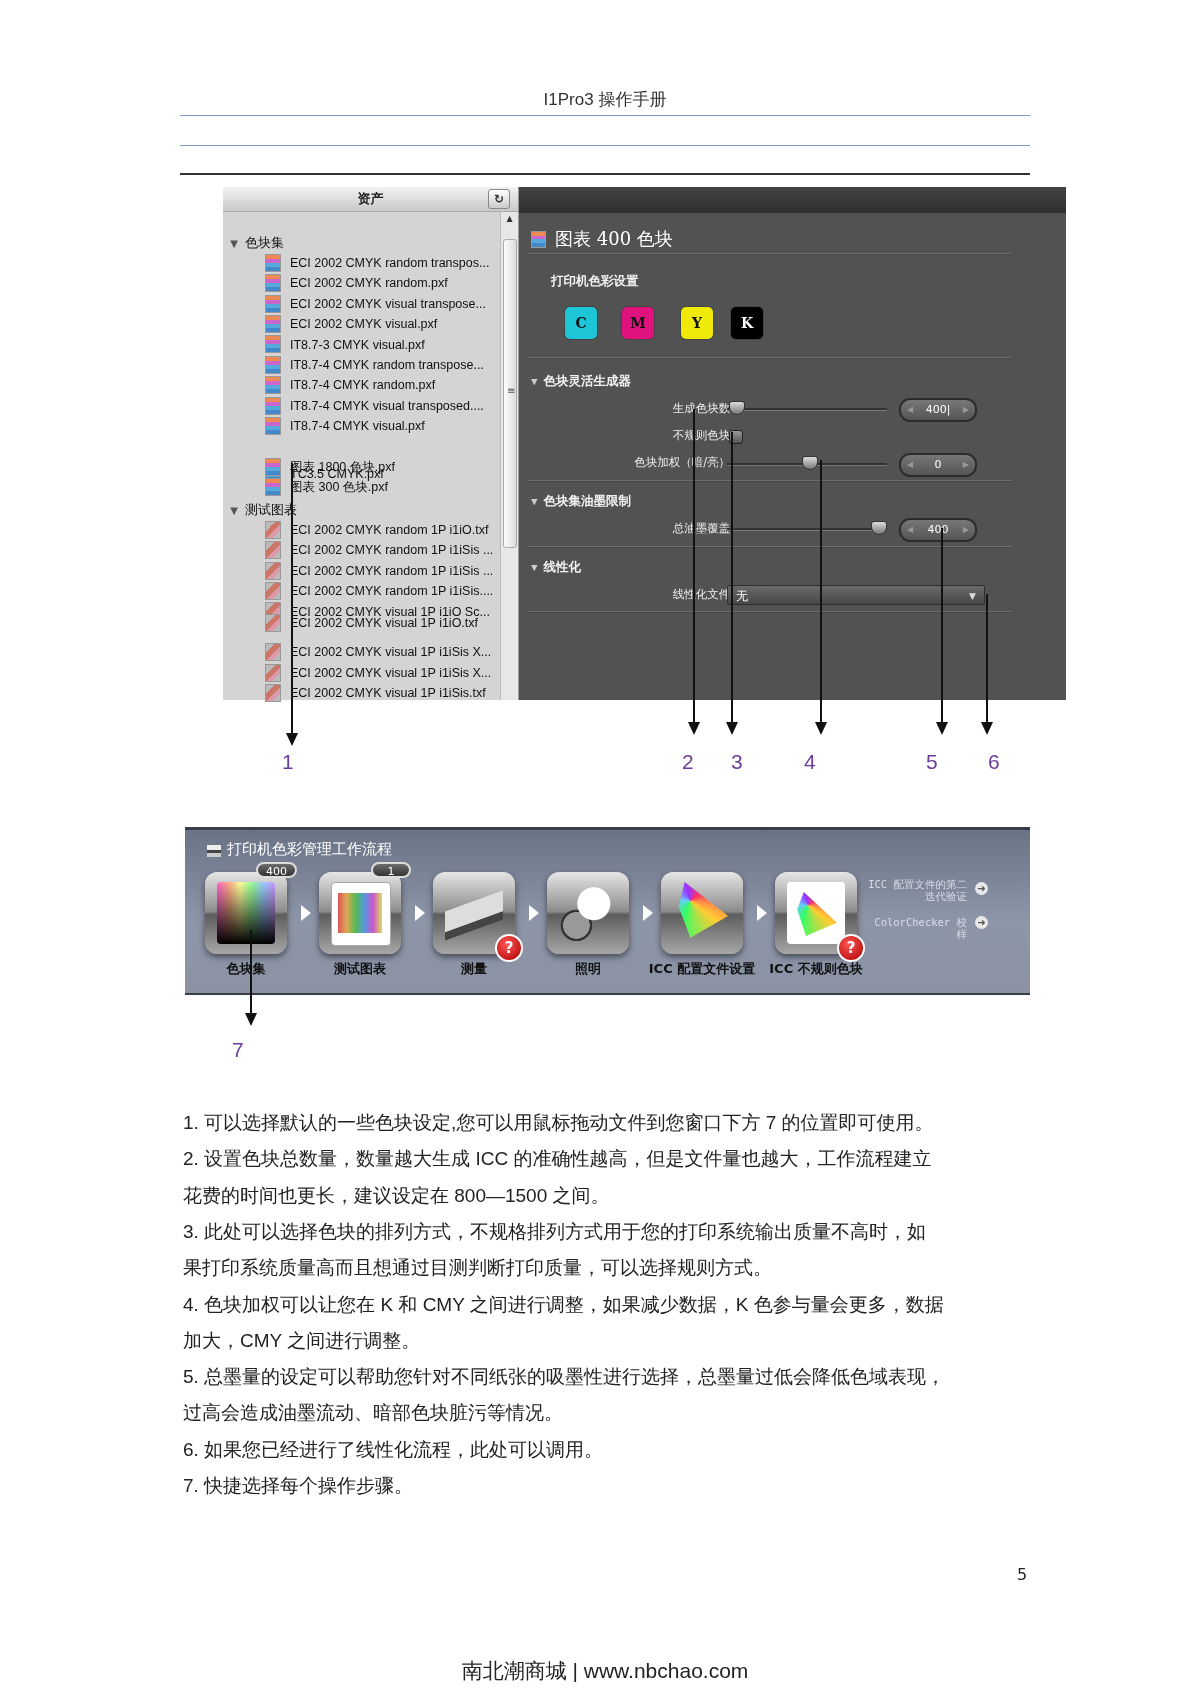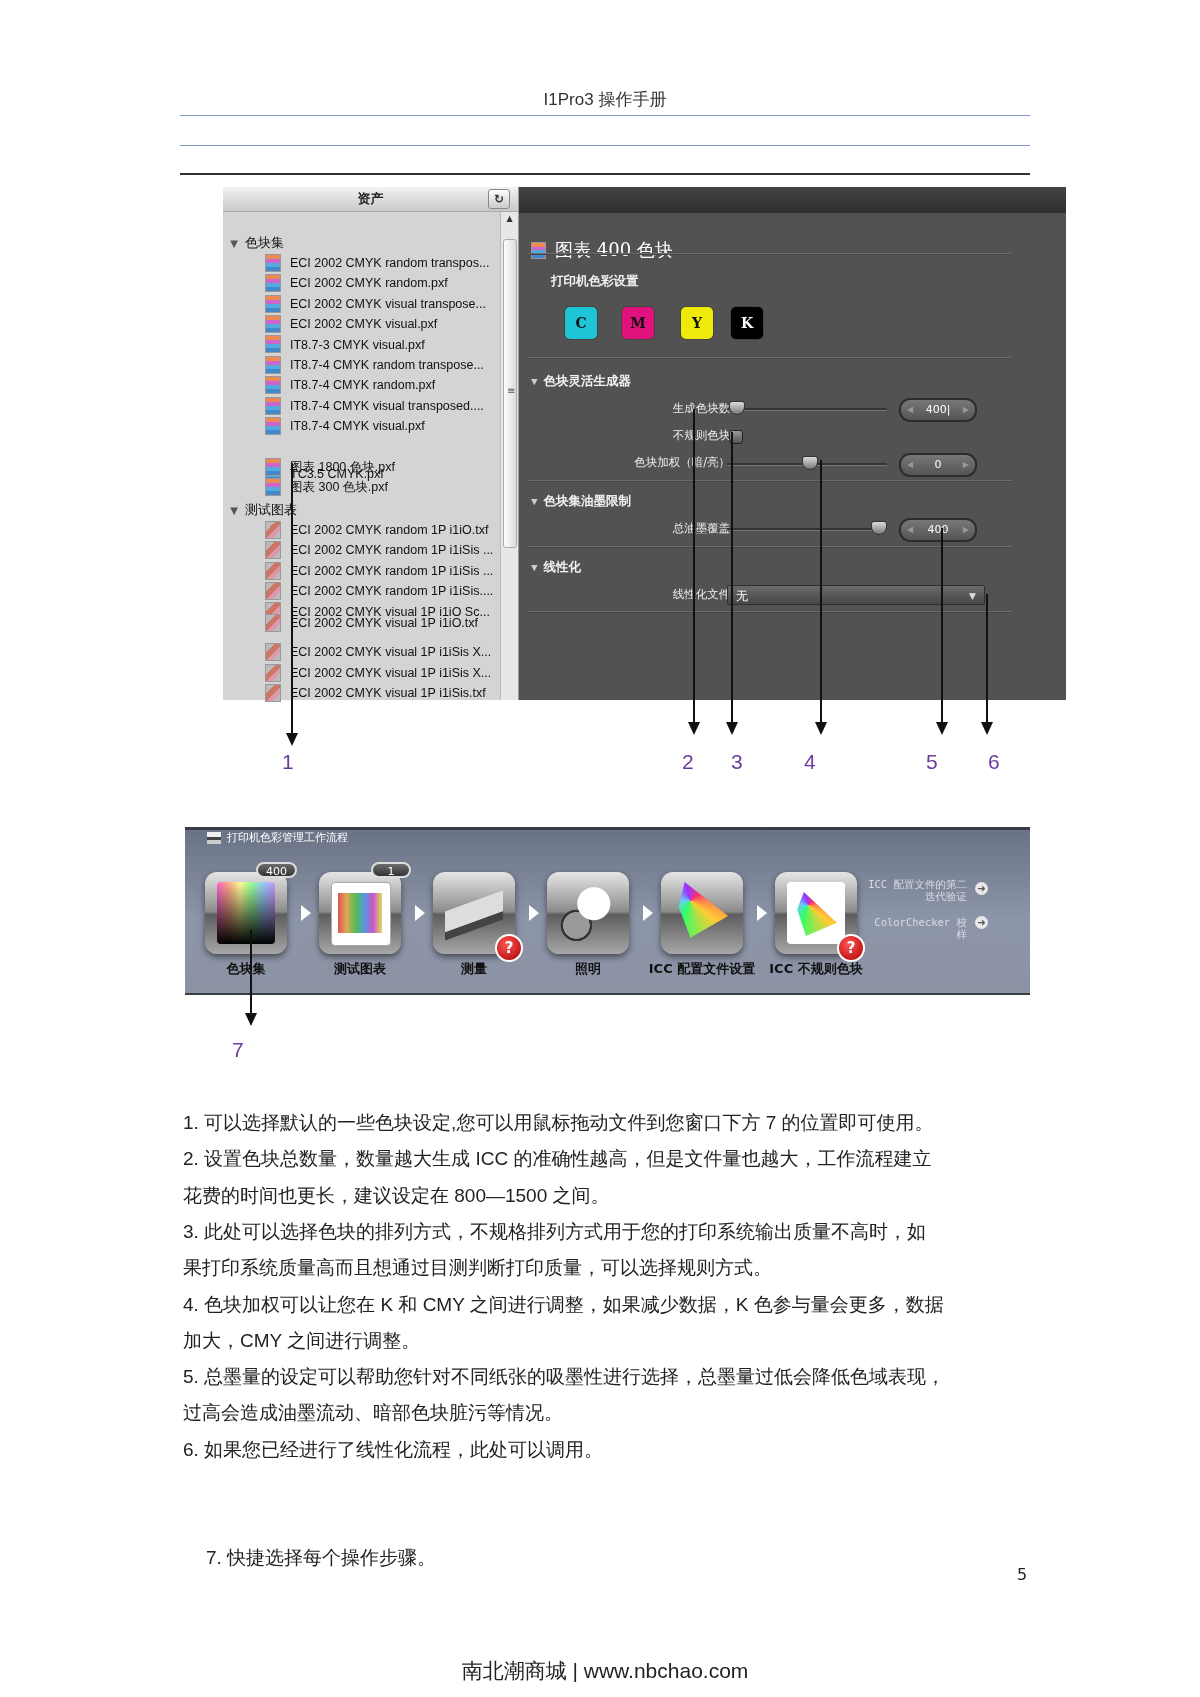--- a/index.html
+++ b/index.html
@@ -20,21 +20,21 @@
   .grip{left:3px;top:145px;font-size:10px;color:#555;}
   .group{left:0;font-size:13px;color:#111;height:20px;line-height:20px;}
   .group .tri{display:inline-block;width:22px;text-align:center;font-size:10px;color:#555;}
   .item{left:42px;height:20px;line-height:20px;font-size:12.5px;color:#111;white-space:nowrap;font-family:"Liberation Sans",sans-serif;}
   .ficon{display:inline-block;width:14px;height:16px;vertical-align:middle;margin-right:9px;border:1px solid #999;background:#fff;position:relative;top:-1px;}
   .ficon.pxf{background:linear-gradient(#e85 0 25%,#c6c 25% 50%,#5ad 50% 75%,#48c 75%);}
   .ficon.txf{background:linear-gradient(135deg,#bbb 0 30%,#c76 30% 55%,#d9a 55% 75%,#bbb 75%);}
 
   .settings{left:296px;top:0;width:547px;height:513px;background:#525252;}
   .topbar{left:0;top:0;width:547px;height:26px;background:linear-gradient(#444,#2e2e2e);}
-  .set-title{left:12px;top:51px;font-size:18px;color:#fff;font-family:"DejaVu Serif",serif;}
+  .set-title{left:12px;top:40px;font-size:18px;color:#fff;font-family:"DejaVu Serif",serif;}
   .set-title .ficon{width:13px;height:15px;}
   .sep{left:8px;width:485px;height:1px;background:#6d6d6d;border-bottom:1px solid #474747;}
   .sub{left:32px;font-size:12.5px;font-weight:bold;color:#f2f2f2;}
   .ink{top:120px;width:32px;height:32px;border-radius:5px;font-weight:bold;font-size:14px;line-height:32px;text-align:center;font-family:"DejaVu Serif",serif;box-shadow:0 0 0 1px #444;}
   .sec{left:12px;font-size:12.5px;font-weight:bold;color:#f2f2f2;font-family:Liberation Mono, monospace;}
   .sec .tri{font-size:11px;color:#ccc;margin-right:6px;}
   .lbl{width:200px;text-align:right;font-size:11.5px;color:#eee;right:auto;}
   .track{height:2px;background:#333;border-bottom:1px solid #777;border-radius:1px;}
   .thumb{width:14px;height:12px;background:linear-gradient(#ddd,#777);border-radius:3px 3px 8px 8px;border:1px solid #333;}
   .spin{width:74px;height:20px;border-radius:11px;background:linear-gradient(#777,#555);border:2px solid #2c2c2c;color:#fff;font-size:11px;line-height:20px;text-align:center;font-family:"DejaVu Sans",sans-serif;}
@@ -44,21 +44,21 @@
   .dropdown{width:258px;height:20px;background:linear-gradient(#6a6a6a,#474747);border:1px solid #2e2e2e;border-radius:2px;color:#fff;font-size:12px;line-height:20px;padding-left:8px;box-sizing:border-box;}
   .dropdown .arr{position:absolute;right:8px;top:0;font-size:9px;color:#ddd;}
 
   
   .vline{width:2px;background:#111;}
   .arrowhead{width:0;height:0;border-left:6px solid transparent;border-right:6px solid transparent;border-top:13px solid #111;}
   .num{font-size:21px;color:#6a3d9a;font-family:"Liberation Sans",sans-serif;}
 
   
   .wf{left:185px;top:827px;width:845px;height:163px;background:linear-gradient(#6a7286,#8d95a8 55%,#8a92a4);border-top:3px solid #3a3d44;border-bottom:2px solid #3a3d44;}
-  .wf-title{left:22px;top:0;font-size:11px;color:#fff;font-family:Liberation Serif, serif;}
+  .wf-title{left:22px;top:10px;font-size:15px;color:#fff;font-family:Liberation Serif, serif;}
   .wf-title .pr{display:inline-block;width:14px;height:12px;background:linear-gradient(#eee 0 40%,#444 40% 70%,#ccc 70%);margin-right:6px;vertical-align:middle;}
   .step{top:42px;width:82px;height:82px;border-radius:12px;background:linear-gradient(#e6e6e6,#8c8c8c 48%,#5d5d5d 52%,#a7a7a7);box-shadow:0 3px 6px rgba(0,0,0,.5);}
   .step-img{left:12px;top:10px;width:58px;height:62px;border-radius:4px;}
   .step-label{top:130px;width:140px;text-align:center;font-size:13px;font-weight:bold;color:#111;}
   .badge{top:-10px;right:-10px;height:16px;min-width:40px;padding:0 8px;border-radius:9px;background:linear-gradient(#6d6d6d,#333);border:2px solid #ddd;color:#fff;font-size:11px;line-height:16px;text-align:center;box-sizing:border-box;}
   .help{right:-8px;bottom:-8px;width:24px;height:24px;border-radius:50%;background:radial-gradient(circle at 40% 35%,#f55,#a00);border:2px solid #fff;color:#fff;font-weight:bold;font-size:15px;line-height:24px;text-align:center;}
   .step-arrow{top:75px;width:0;height:0;border-top:8px solid transparent;border-bottom:8px solid transparent;border-left:10px solid #fff;}
   .side-link{font-size:10.5px;color:#d8dce6;text-align:right;width:100px;line-height:12px;font-family:"DejaVu Sans Mono",monospace;}
   .go{width:13px;height:13px;border-radius:50%;background:#e8e8e8;color:#555;font-size:10px;line-height:13px;text-align:center;}
 
@@ -238,17 +238,17 @@
     <div class="abs note" style="top: 1105px;">1.   可以选择默认的一些色块设定,您可以用鼠标拖动文件到您窗口下方 7 的位置即可使用。</div>
     <div class="abs note" style="top: 1141.3px;">2.    设置色块总数量，数量越大生成 ICC 的准确性越高，但是文件量也越大，工作流程建立</div>
     <div class="abs note" style="top: 1177.6px;">花费的时间也更长，建议设定在 800—1500 之间。</div>
     <div class="abs note" style="top: 1213.9px;">3. 此处可以选择色块的排列方式，不规格排列方式用于您的打印系统输出质量不高时，如</div>
     <div class="abs note" style="top: 1250.2px;">果打印系统质量高而且想通过目测判断打印质量，可以选择规则方式。</div>
     <div class="abs note" style="top: 1286.5px;">4. 色块加权可以让您在 K  和 CMY 之间进行调整，如果减少数据，K 色参与量会更多，数据</div>
     <div class="abs note" style="top: 1322.8px;">加大，CMY 之间进行调整。</div>
     <div class="abs note" style="top: 1359.1px;">5. 总墨量的设定可以帮助您针对不同纸张的吸墨性进行选择，总墨量过低会降低色域表现，</div>
     <div class="abs note" style="top: 1395.4px;">过高会造成油墨流动、暗部色块脏污等情况。</div>
     <div class="abs note" style="top: 1431.7px;">6. 如果您已经进行了线性化流程，此处可以调用。</div>
-    <div class="abs note" style="top: 1540px; margin-left: 23px;">7. 快捷选择每个操作步骤。</div>
+    <div class="abs note" style="top: 1468px;">7. 快捷选择每个操作步骤。</div>
   </div>
 
 <div class="abs pageno">5</div>
 <div class="abs footer">南北潮商城 | www.nbchao.com</div>
 
 </body></html>

